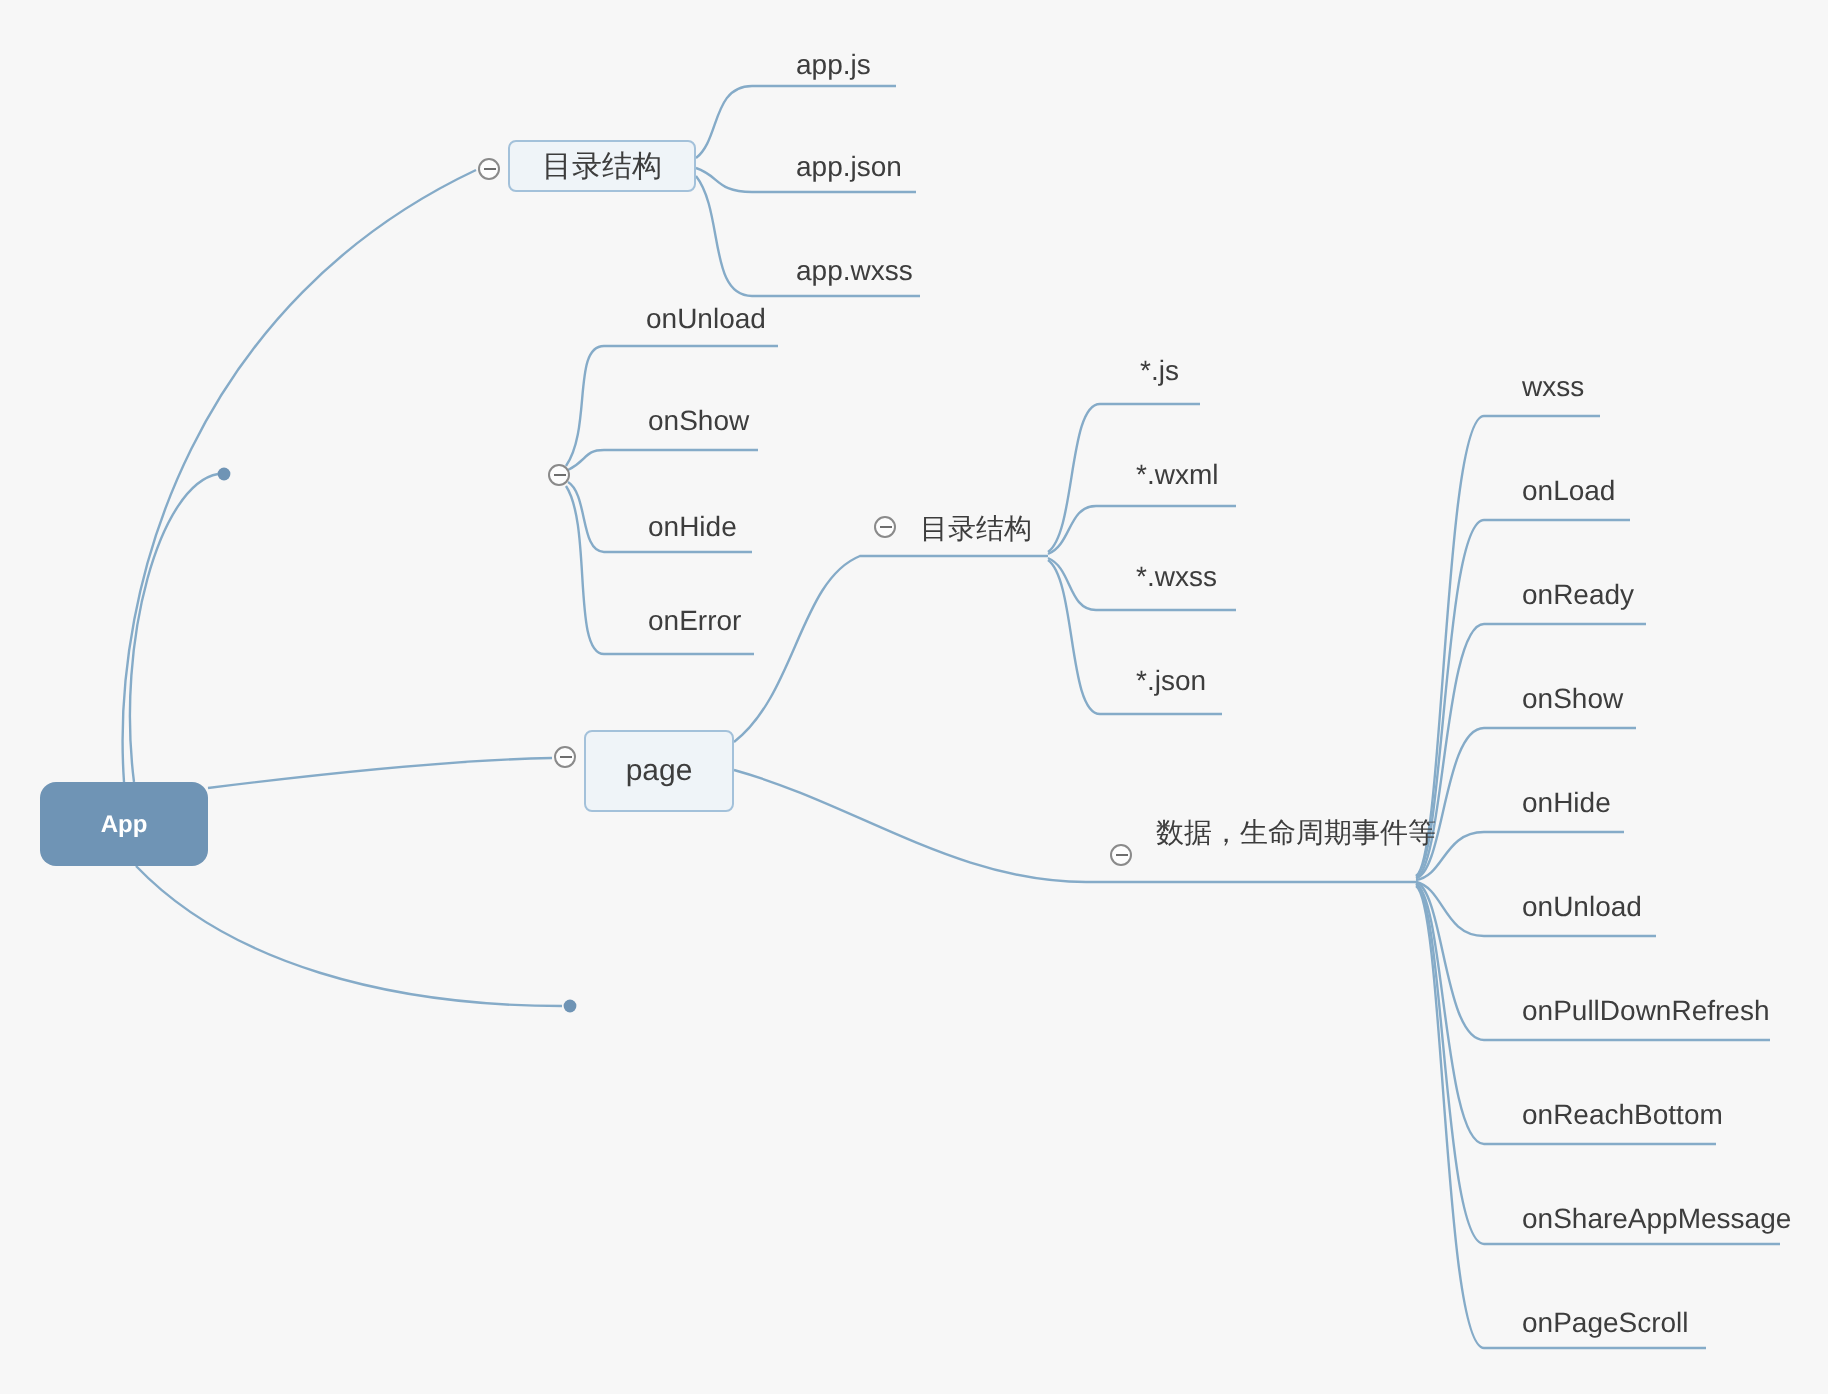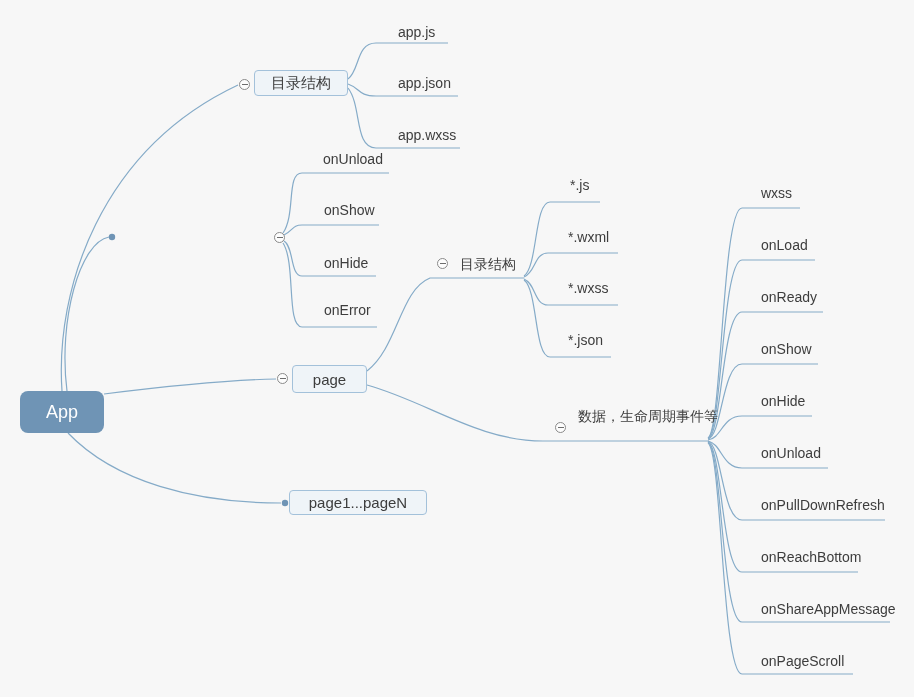--- a/index.html
+++ b/index.html
@@ -21,21 +21,21 @@
   #canvas{position:relative;width:914px;height:697px;background:var(--bg);}
   #edges{position:absolute;inset:0;}
   #edges path{fill:none;stroke:var(--line);stroke-width:1.2;}
   #edges circle{fill:var(--root-fill);}
   .node{
     position:absolute;display:flex;align-items:center;justify-content:center;
     white-space:nowrap;color:var(--text);
   }
   .node.root{
     background:var(--root-fill);color:var(--root-text);
-    border-radius:8px;font-size:18px;
+    border-radius:8px;font-size:12px;font-weight:bold;
   }
   .node.box{
     background:var(--node-fill);
     border:1px solid var(--node-border);
     border-radius:4px;font-size:15px;
   }
   .leaf{
     position:absolute;white-space:nowrap;color:var(--text);
     font-size:14px;line-height:16px;
   }
@@ -89,23 +89,22 @@
 
     <circle cx="112" cy="237" r="3.2"></circle>
     <circle cx="285" cy="503" r="3.2"></circle>
   </svg>
 
   <div class="node root" style="left:20px;top:391px;width:84px;height:42px">App</div>
 
   <div class="node box" style="left:254px;top:70px;width:94px;height:26px">目录结构</div>
 
 
-  <div class="node box" style="left:292px;top:365px;width:75px;height:28px">page</div>
+  <div class="node box" style="left:292px;top:365px;width:75px;height:41px">page</div>
 
-  <div class="node box" style="left:289px;top:490px;width:138px;height:25px">page1...pageN</div>
 
   <span class="collapse" style="left:239px;top:79px">
       <i></i>
     </span>
   <span class="collapse" style="left:274px;top:232px">
       <i></i>
     </span>
   <span class="collapse" style="left:277px;top:373px">
       <i></i>
     </span>

